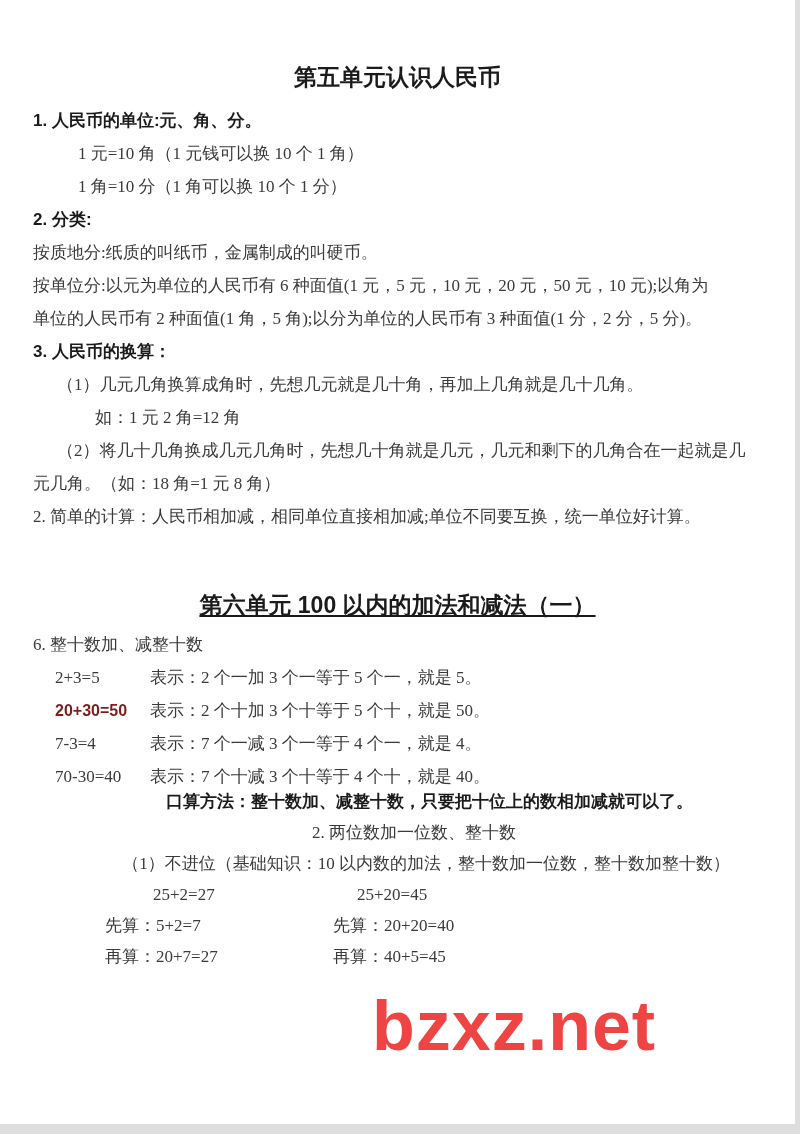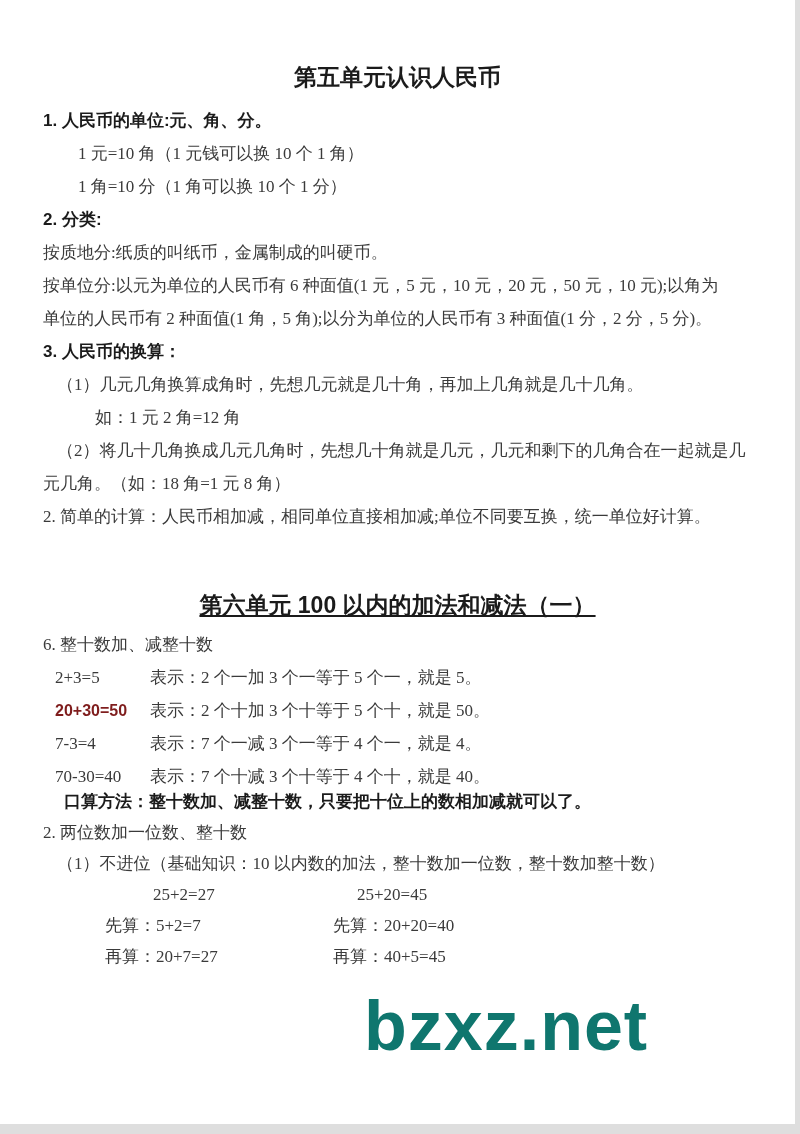--- a/index.html
+++ b/index.html
@@ -23,53 +23,53 @@
     font-weight:700;
     font-size:23px;
     color:#1b1b1b;
     position:relative; z-index:1;
   }
   .t5 { margin-top:60px; }
   .t6 { margin-top:55px;text-decoration:underline; }
   .u5-body { margin-top:10px; position:relative; z-index:1; }
   .u6-body { margin-top:6px;  position:relative; z-index:1; }
   .line   { height:33px; line-height:33px; font-size:17px;padding-left:32px; }
-  .line31 { height:31px; line-height:31px; font-size:17px; }
+  .line31 { height:31px; line-height:31px; font-size:17px;text-align:center; }
   .bold-h {
     font-family:"Liberation Sans", sans-serif;
     font-weight:700;
     color:#1b1b1b;
   }
-  .ind-a { padding-left:43px; }   
+  .ind-a { padding-left:33px; }   
   .ind-b { padding-left:78px; }   
   .ind-c { padding-left:57px;font-family:Liberation Serif, serif; }   
   .ind-d { padding-left:95px; }   
   .ind-e { padding-left:64px; }   
   .mental { margin-top:-7px; }
   .eqrow { position:relative; }
   .eqrow .eq   { position:absolute; left:55px; }
   .eqrow .desc { position:absolute; left:150px; }
   .eq-bold {
     font-family:"Liberation Sans", sans-serif;
     font-weight:700; font-size:16px;
     color:#7f1d1d;
   }
   .exrow { position:relative; }
   .exrow .eq-l   { position:absolute; left:153px; }
   .exrow .eq-r   { position:absolute; left:357px; }
   .exrow .step-l { position:absolute; left:105px; }
   .exrow .step-r { position:absolute; left:333px; }
   .watermark {
-    position:absolute; left:364px; top:986px;
+    position:absolute; left:372px; top:986px;
     z-index:0;
     font-family:"Liberation Sans", sans-serif;
     font-weight:700;
     font-size:70px;
     letter-spacing:1px;
-    color:#0f766e;
+    color:#ef4444;
     user-select:none;
   }
 </style>
 </head>
 <body>
 
 <div class="page">
 
   <div class="watermark">bzxz.net</div>
 

